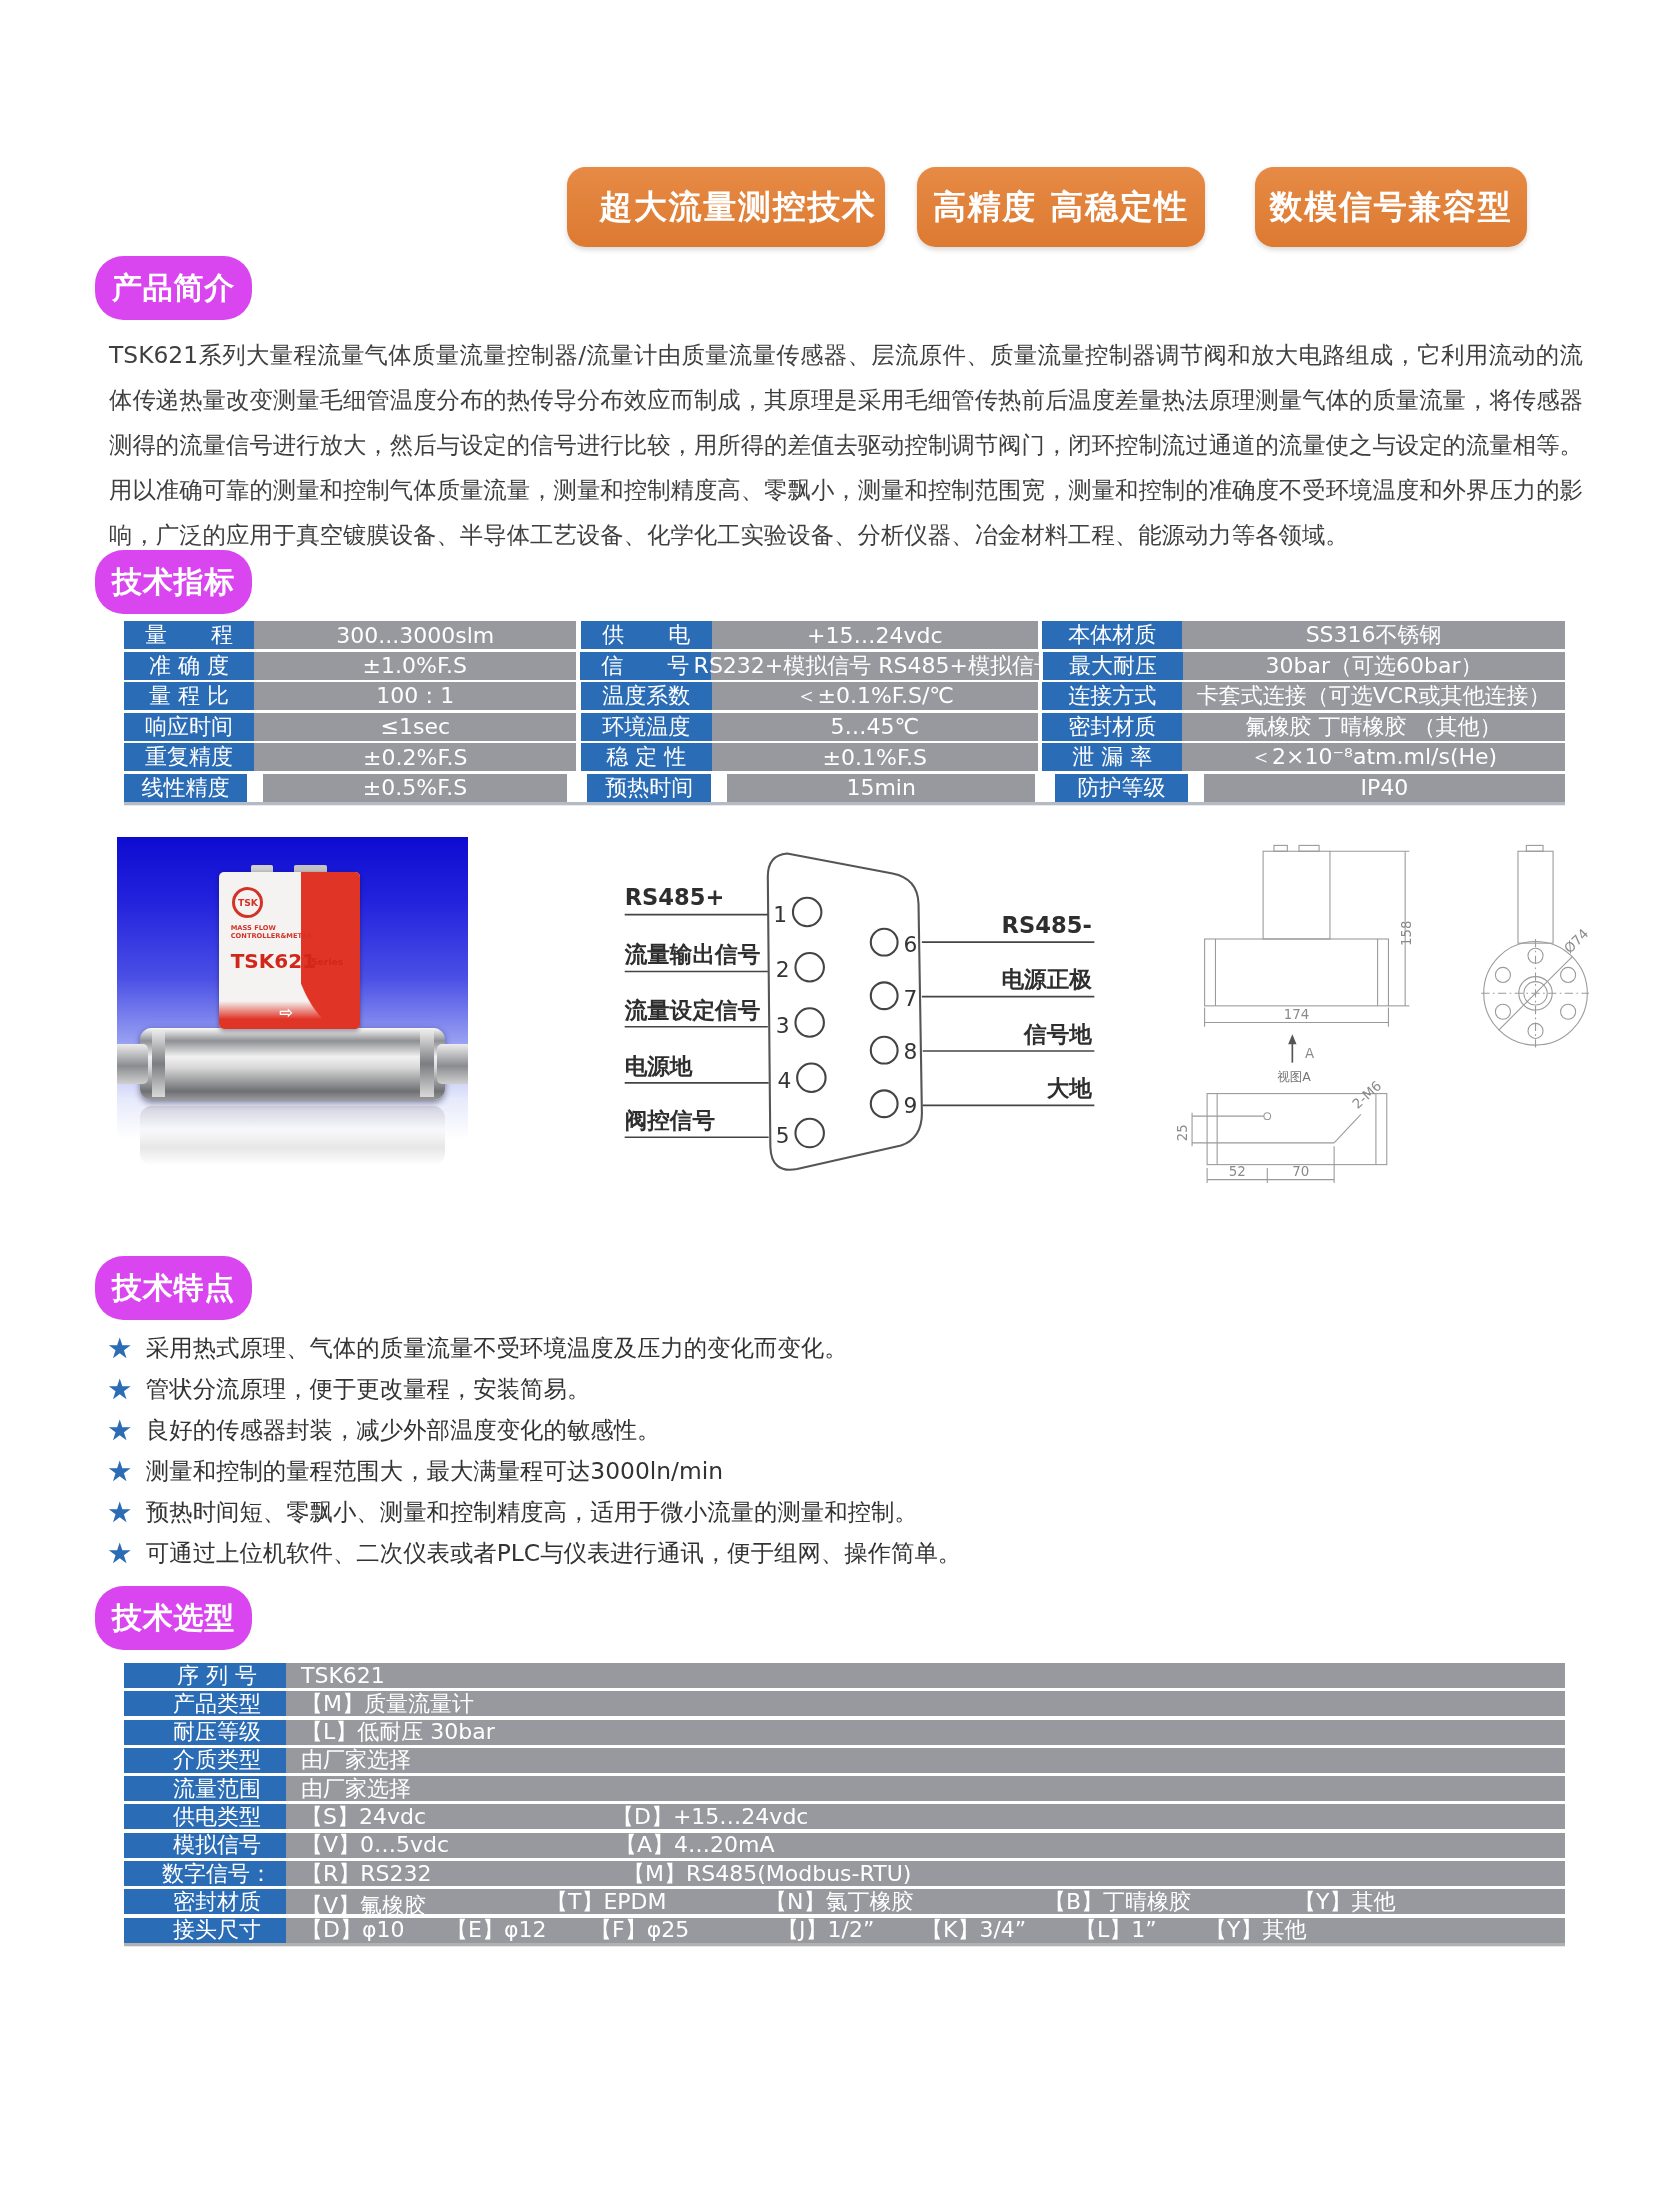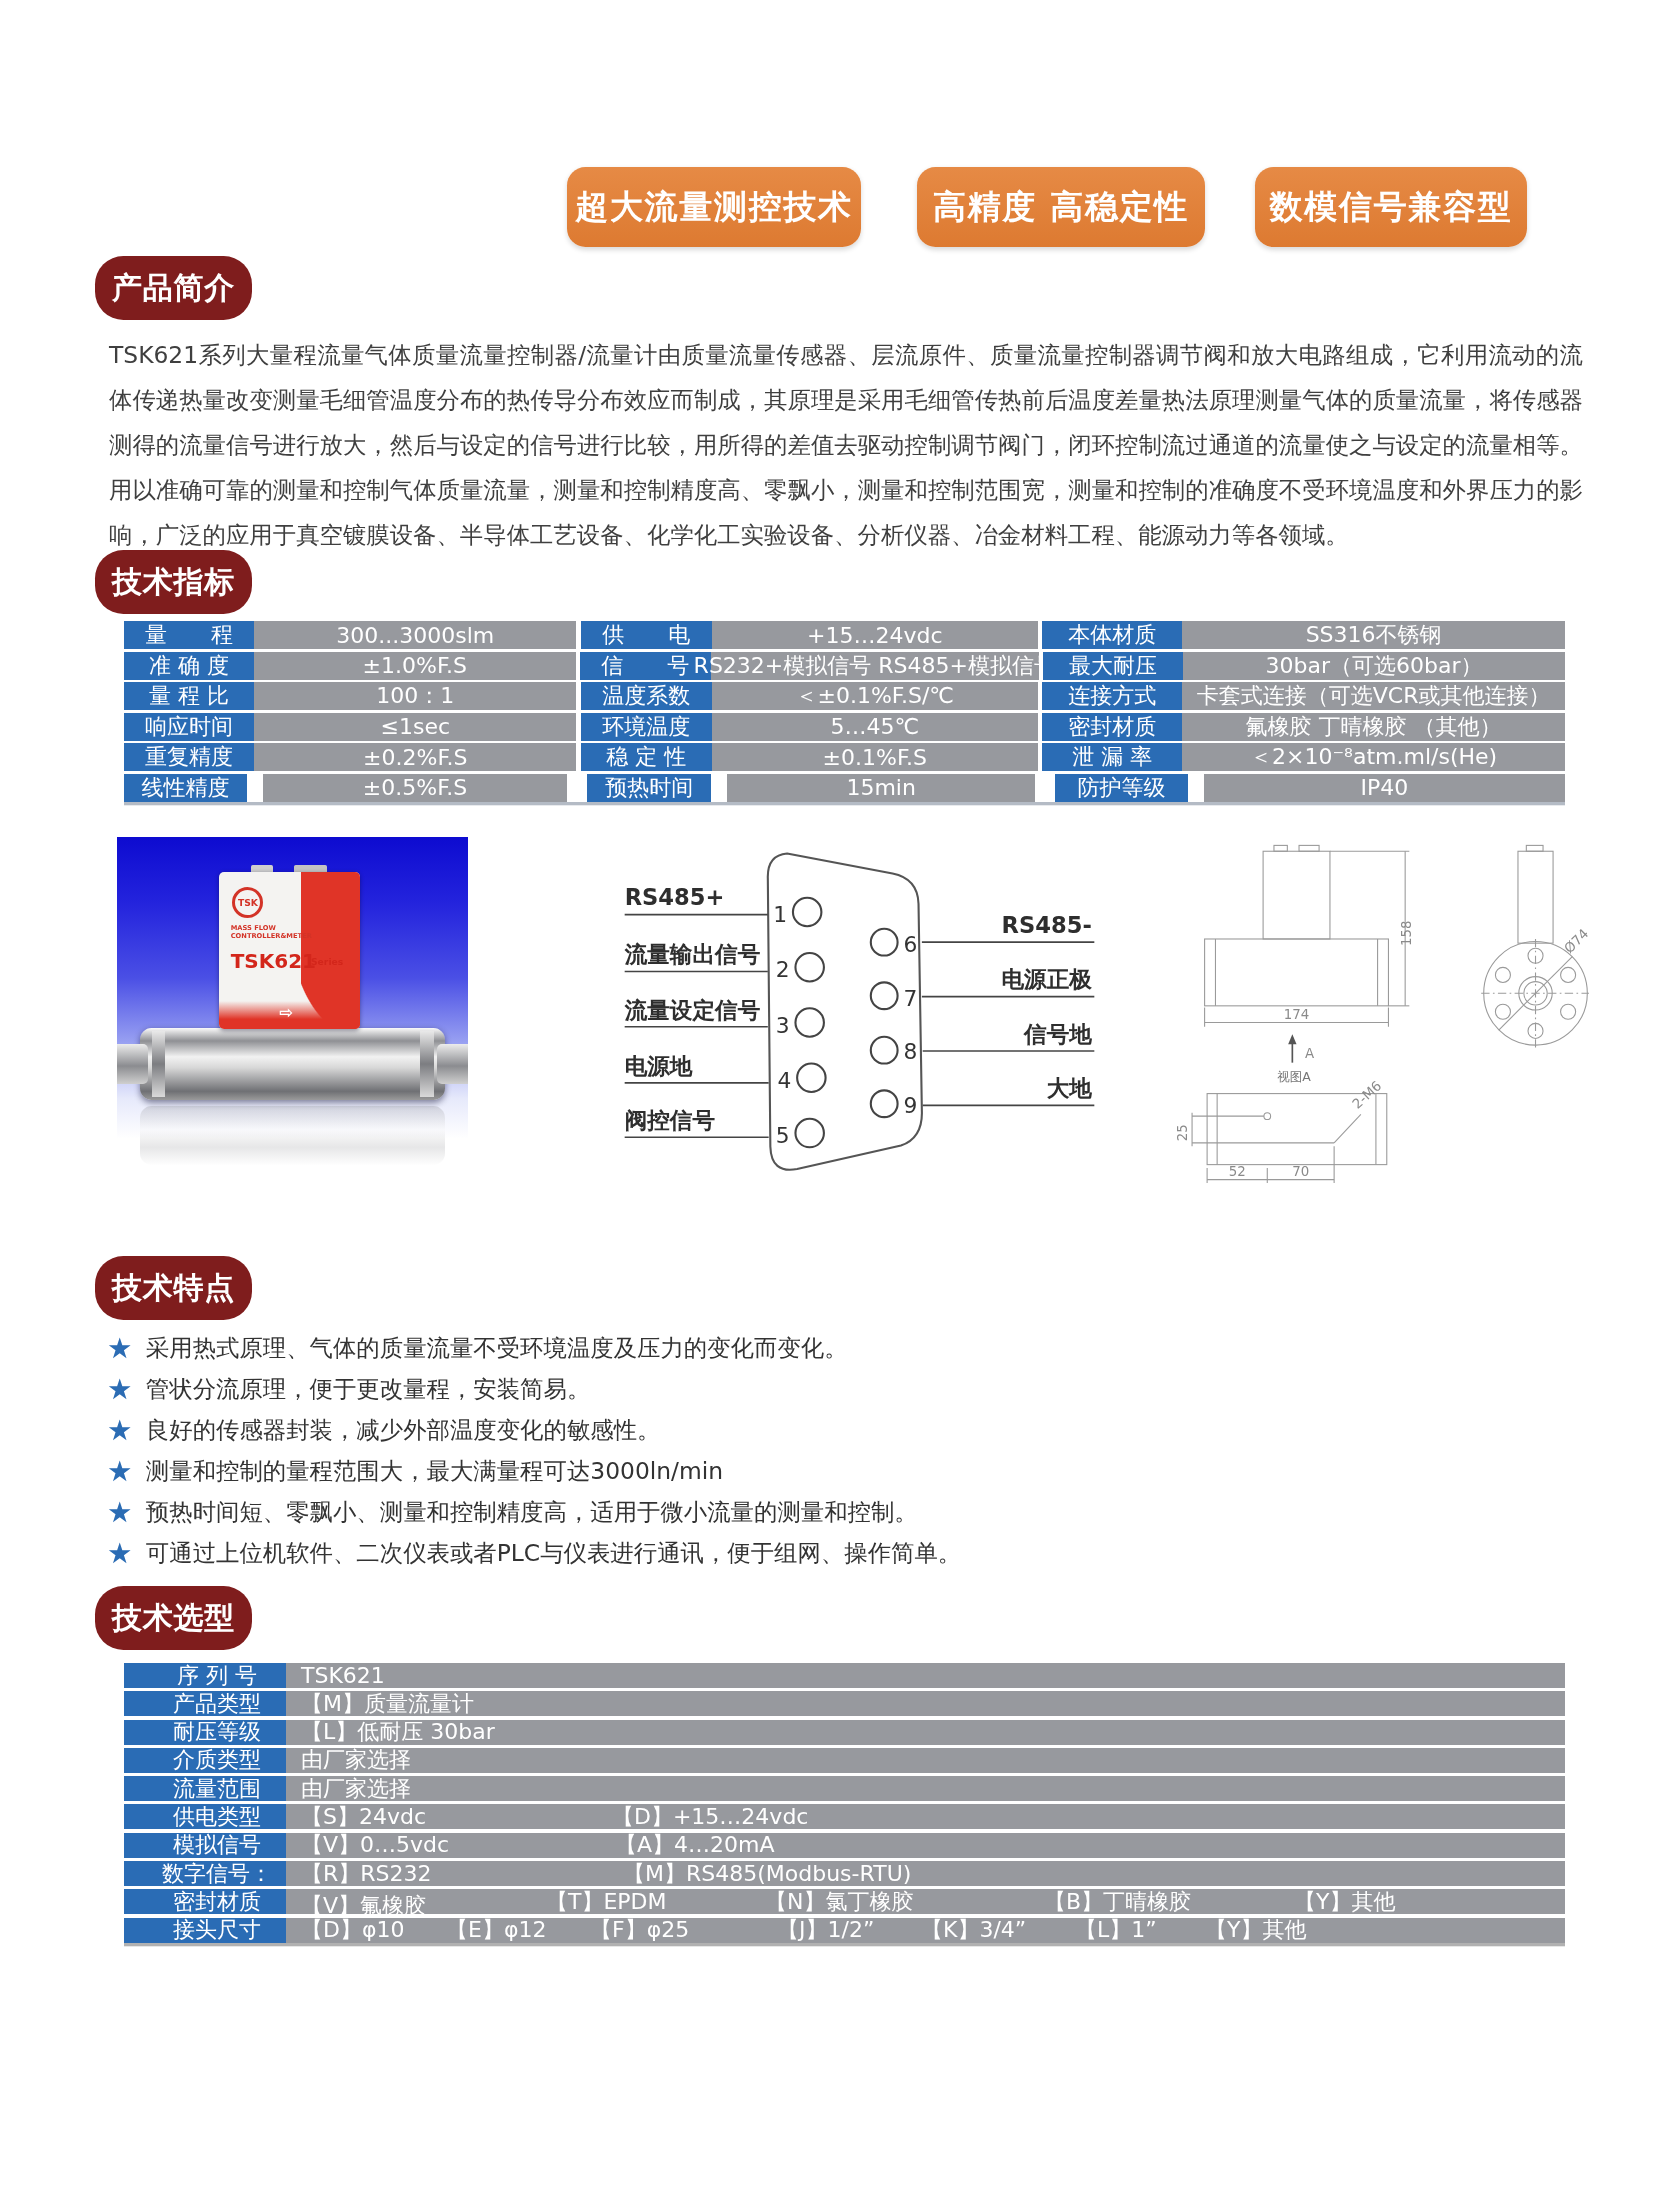--- a/index.html
+++ b/index.html
@@ -14,21 +14,21 @@
   .badge{
     position:absolute;top:167px;height:80px;border-radius:18.4px;
     background:linear-gradient(180deg,#e68a45,#dd7a31);
     color:#fff;font-size:33px;font-weight:bold;letter-spacing:1.7px;
     display:flex;align-items:center;justify-content:center;
     box-shadow:0 2.5px 5px rgba(0,0,0,0.15);
   }
   
   .pill{
     position:absolute;left:95px;width:157px;height:64px;border-radius:28.4px;
-    background:#7f1d1d;color:#fff;font-size:30px;font-weight:bold;
+    background:#d946ef;color:#fff;font-size:30px;font-weight:bold;
     display:flex;align-items:center;justify-content:center;letter-spacing:0.8px;
   }
   
   .intro-text{
     position:absolute;left:109px;top:333px;width:1474px;
     font-size:23.4px;line-height:45px;color:#3f3f3f;text-align:justify;
   }
   
   .spec-table{position:absolute;left:124px;top:621px;width:1441px;box-shadow:0 3.3px 0 rgba(40,60,90,0.35);}
   .spec-row{display:flex;margin-bottom:2.5px;height:28px;}
@@ -86,21 +86,21 @@
   .row-power  .o0{width:311px;}
   .row-analog .o0{width:314px;}
   .row-digital .o0{width:322px;}
   .row-seal .o0{width:245px;margin-top:8px;} .row-seal .o1{width:219px;} .row-seal .o2{width:279px;} .row-seal .o3{width:250px;}
   .row-fit .o0{width:145px;} .row-fit .o1{width:144px;} .row-fit .o2{width:187px;}
   .row-fit .o3{width:144px;} .row-fit .o4{width:154px;} .row-fit .o5{width:130px;}
 </style>
 </head>
 <body>
 
-<div class="badge" style="left:567px;width:294px;">超大流量测控技术</div>
+<div class="badge" style="left:567px;width:294px;padding-left:24px;">超大流量测控技术</div>
 <div class="badge" style="left:917px;width:288px;">高精度 高稳定性</div>
 <div class="badge" style="left:1255px;width:272px;">数模信号兼容型</div>
 
 <div class="pill" style="top:256px;">产品简介</div>
 <div class="intro-text">TSK621系列大量程流量气体质量流量控制器/流量计由质量流量传感器、层流原件、质量流量控制器调节阀和放大电路组成，它利用流动的流体传递热量改变测量毛细管温度分布的热传导分布效应而制成，其原理是采用毛细管传热前后温度差量热法原理测量气体的质量流量，将传感器测得的流量信号进行放大，然后与设定的信号进行比较，用所得的差值去驱动控制调节阀门，闭环控制流过通道的流量使之与设定的流量相等。用以准确可靠的测量和控制气体质量流量，测量和控制精度高、零飘小，测量和控制范围宽，测量和控制的准确度不受环境温度和外界压力的影响，广泛的应用于真空镀膜设备、半导体工艺设备、化学化工实验设备、分析仪器、冶金材料工程、能源动力等各领域。</div>
 
 <div class="pill" style="top:550px;">技术指标</div>
 
 <div class="spec-table">
   <div class="spec-row">

